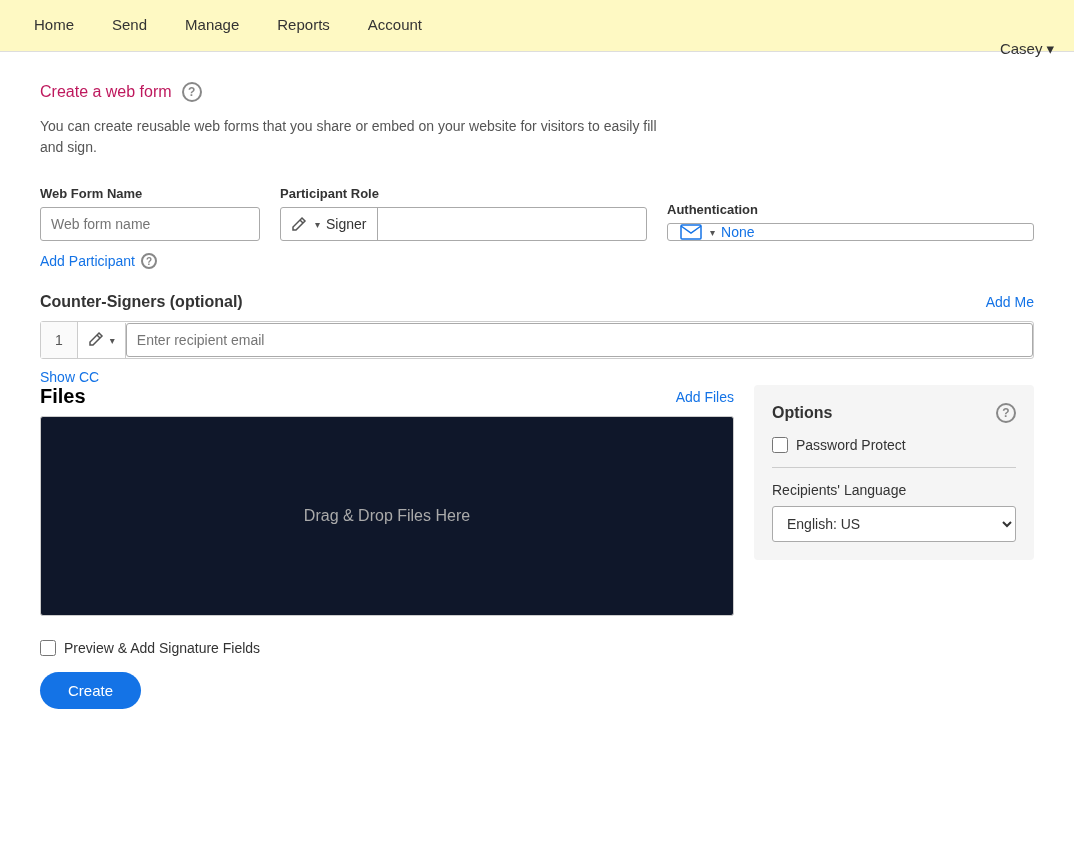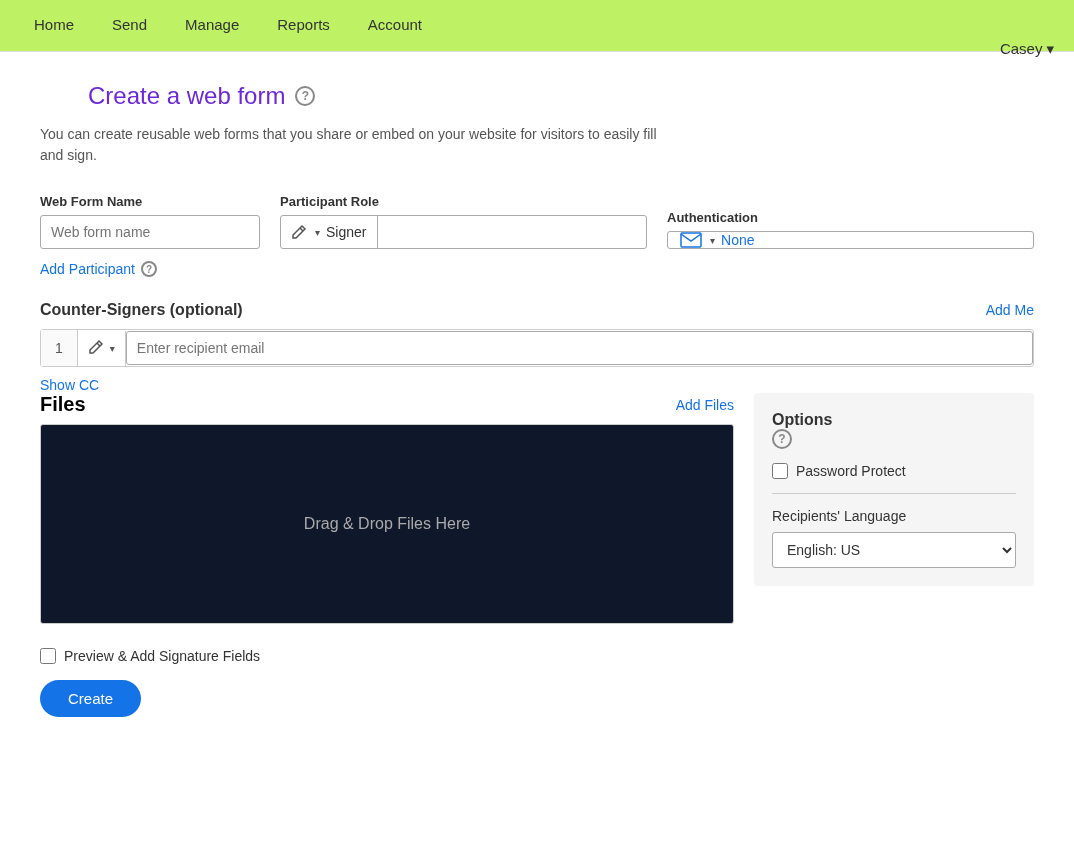--- a/index.html
+++ b/index.html
@@ -3,21 +3,21 @@
   <meta charset="utf-8">
   <style>
     * { box-sizing: border-box; margin: 0; padding: 0; }
     body { font-family: Arial, sans-serif; font-size: 14px; color: #333; background: #fff; }
 
     
     .nav {
       display: flex;
       align-items: center;
       border-bottom: 1px solid #ddd;
-      background: #bef264;
+      background: #fef9c3;
       padding: 0 20px;
       height: 52px;
     }
     .nav-items {
       display: flex;
       align-items: center;
       flex: 1;
       gap: 10px;
     }
     .nav-item {
@@ -52,24 +52,23 @@
     }
 
     
     .page-title-row {
       display: flex;
       align-items: center;
       gap: 10px;
       margin-bottom: 14px;
     }
     .page-title {
-      font-size: 24px;
+      font-size: 16px;
       font-weight: 400;
-      color: #6d28d9;
-      margin-left: 48px;
+      color: #be185d;
     }
     .help-icon {
       width: 20px;
       height: 20px;
       border-radius: 50%;
       border: 2px solid #888;
       color: #888;
       display: inline-flex;
       align-items: center;
       justify-content: center;
@@ -273,24 +272,23 @@
     
     .options-panel {
       width: 280px;
       background: #f5f5f5;
       border-radius: 4px;
       padding: 18px;
       flex-shrink: 0;
     }
     .options-header {
       display: flex;
-      align-items: flex-start;
+      align-items: center;
       justify-content: space-between;
       margin-bottom: 14px;
-      flex-direction: column;
     }
     .options-title {
       font-size: 16px;
       font-weight: 600;
       color: #333;
     }
     .options-item {
       display: flex;
       align-items: center;
       gap: 8px;

